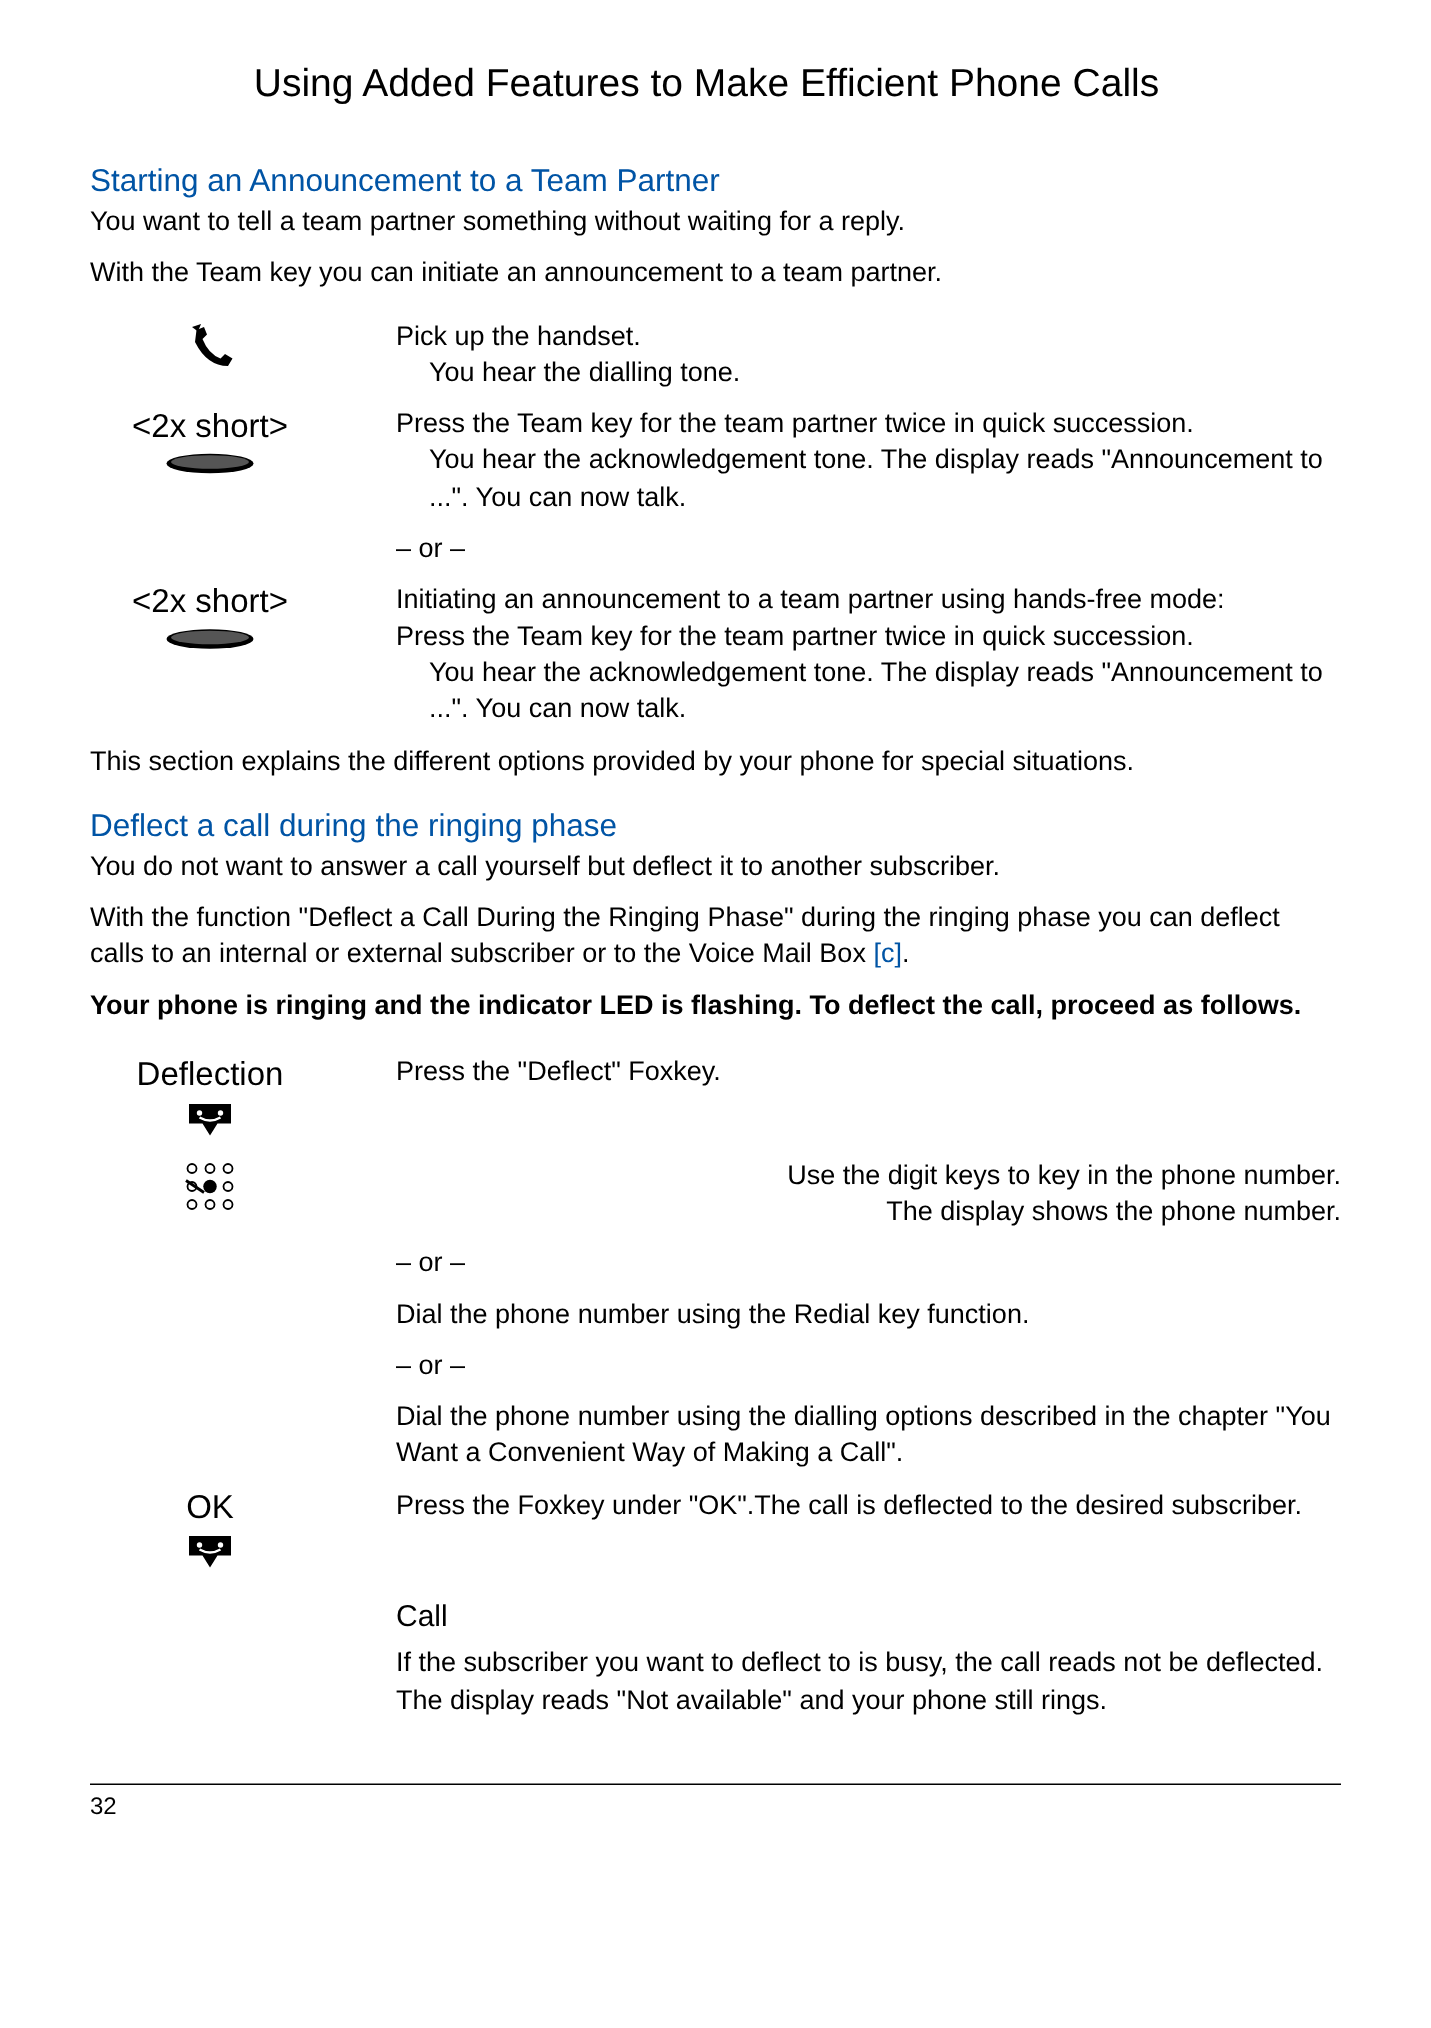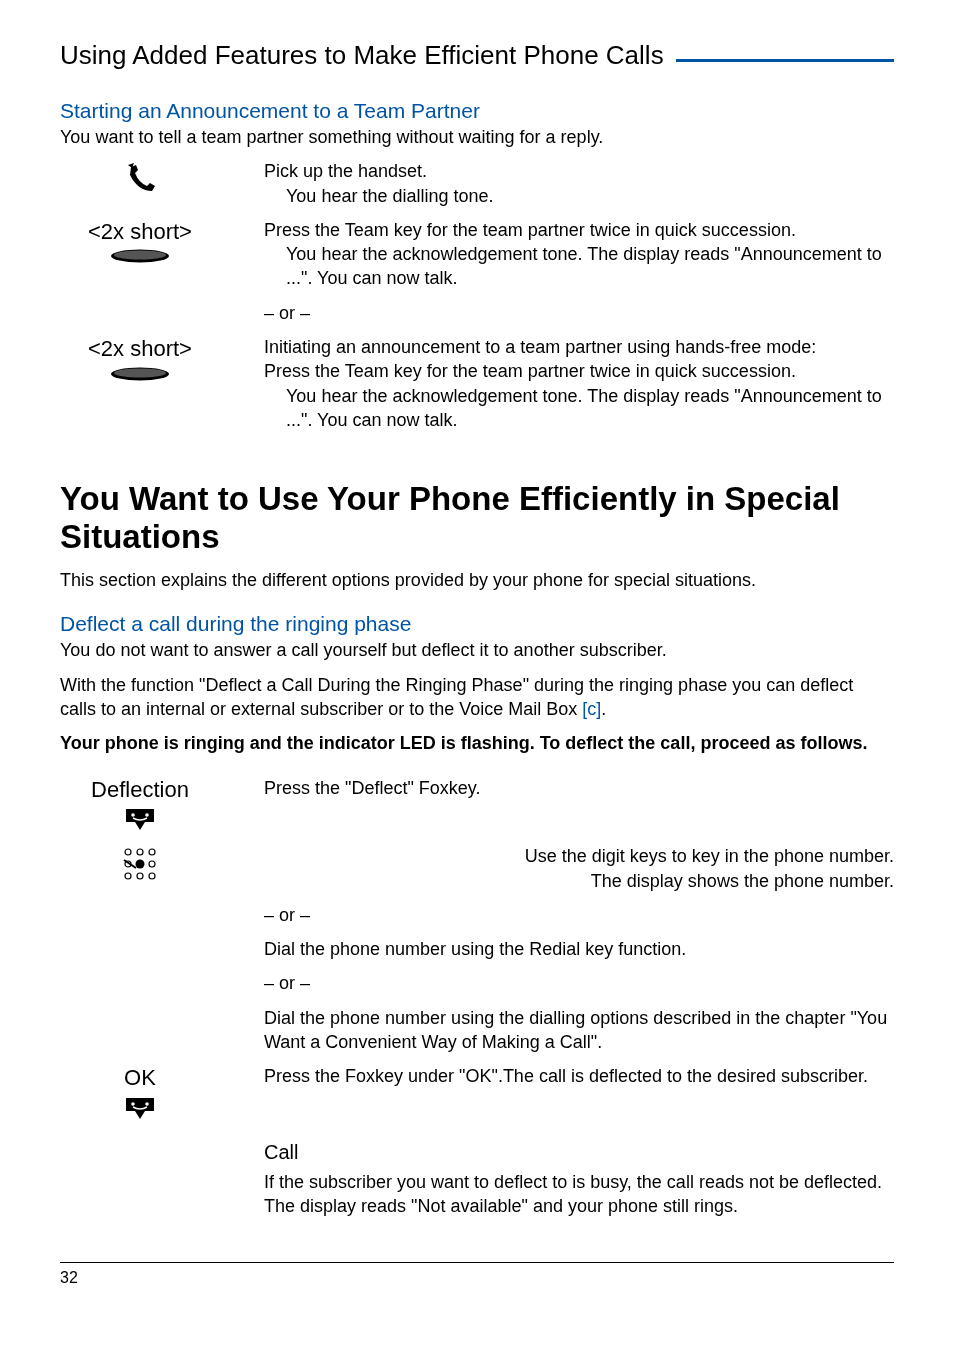--- a/index.html
+++ b/index.html
@@ -1,18 +1,18 @@
 <!DOCTYPE html>
 <html><head>
 <meta charset="utf-8">
 <style>
   * { box-sizing: border-box; margin: 0; padding: 0; }
   html, body { width: 954px; font-family: "Segoe UI", "Helvetica Neue", Arial, sans-serif; color: #000; background: #fff; }
   .page { width: 954px; padding: 40px 60px 30px 60px; }
-  .hdr { display: flex; align-items: center; margin-bottom: 28px; }
+  .hdr { display: flex; align-items: center; margin-bottom: 28px; flex-direction: column; }
   .hdr-title { font-size: 26px; font-weight: 400; color: #000; padding-right: 12px; }
   .hdr-rule { flex: 1; height: 3px; background: #0054a5; margin-top: 10px; }
   .sec-h1 { font-size: 21px; font-weight: 400; color: #0054a5; margin-top: 6px; margin-bottom: 2px; }
   .body-p { font-size: 18px; line-height: 1.35; margin-bottom: 10px; }
   .row { display: flex; align-items: flex-start; margin-bottom: 10px; gap: 44px; }
   .lcol { width: 160px; flex-shrink: 0; text-align: center; font-size: 22px; line-height: 1.3; }
   .rcol { flex: 1; font-size: 18px; line-height: 1.35; }
   .indent { padding-left: 22px; }
   .big-h { font-size: 33px; font-weight: 700; line-height: 1.15; margin-top: 48px; margin-bottom: 12px; }
   .note-h { font-size: 20px; font-weight: 400; margin-top: 6px; margin-bottom: 4px; }
@@ -27,20 +27,21 @@
 
 <div class="page">
 
   <div class="hdr">
     <div class="hdr-title">Using Added Features to Make Efficient Phone Calls</div>
     <div class="hdr-rule"></div>
   </div>
 
   <div class="sec-h1">Starting an Announcement to a Team Partner</div>
   <p class="body-p">You want to tell a team partner something without waiting for a reply.</p>
+  <p class="body-p" style="margin-bottom:18px;">With the Team key you can initiate an announcement to a team partner.</p>
 
   <div class="row">
     <div class="lcol">
       <svg width="36" height="36" viewBox="0 0 36 36">
         <path d="M9 6 L14 4 L16 9 L13 12 Q17 22 25 25 L28 22 L33 25 L30 30 Q16 30 8 14 Z" fill="#000"></path>
         <path d="M6 4 L12 2 L10 7 Z" fill="#000"></path>
       </svg>
     </div>
     <div class="rcol">
       <div>Pick up the handset.</div>
@@ -75,21 +76,20 @@
         <ellipse cx="31" cy="7" rx="26" ry="4.5" fill="#555"></ellipse>
       </svg>
     </div>
     <div class="rcol">
       <div>Initiating an announcement to a team partner using hands-free mode:</div>
       <div>Press the Team key for the team partner twice in quick succession.</div>
       <div class="indent">You hear the acknowledgement tone. The display reads "Announcement to ...". You can now talk.</div>
     </div>
   </div>
 
-  <div class="big-h">You Want to Use Your Phone Efficiently in Special Situations</div>
   <p class="body-p" style="margin-bottom:20px;">This section explains the different options provided by your phone for special situations.</p>
 
   <div class="sec-h1">Deflect a call during the ringing phase</div>
   <p class="body-p">You do not want to answer a call yourself but deflect it to another subscriber.</p>
   <p class="body-p">
     <span>With the function "Deflect a Call During the Ringing Phase" during the ringing phase you can deflect calls to an internal or external subscriber or to the Voice Mail Box </span><span class="link">[c]</span><span>.</span>
   </p>
   <p class="body-p" style="margin-bottom:20px;font-weight:bold;">Your phone is ringing and the indicator LED is flashing. To deflect the call, proceed as follows.</p>
 
   <div class="row">

